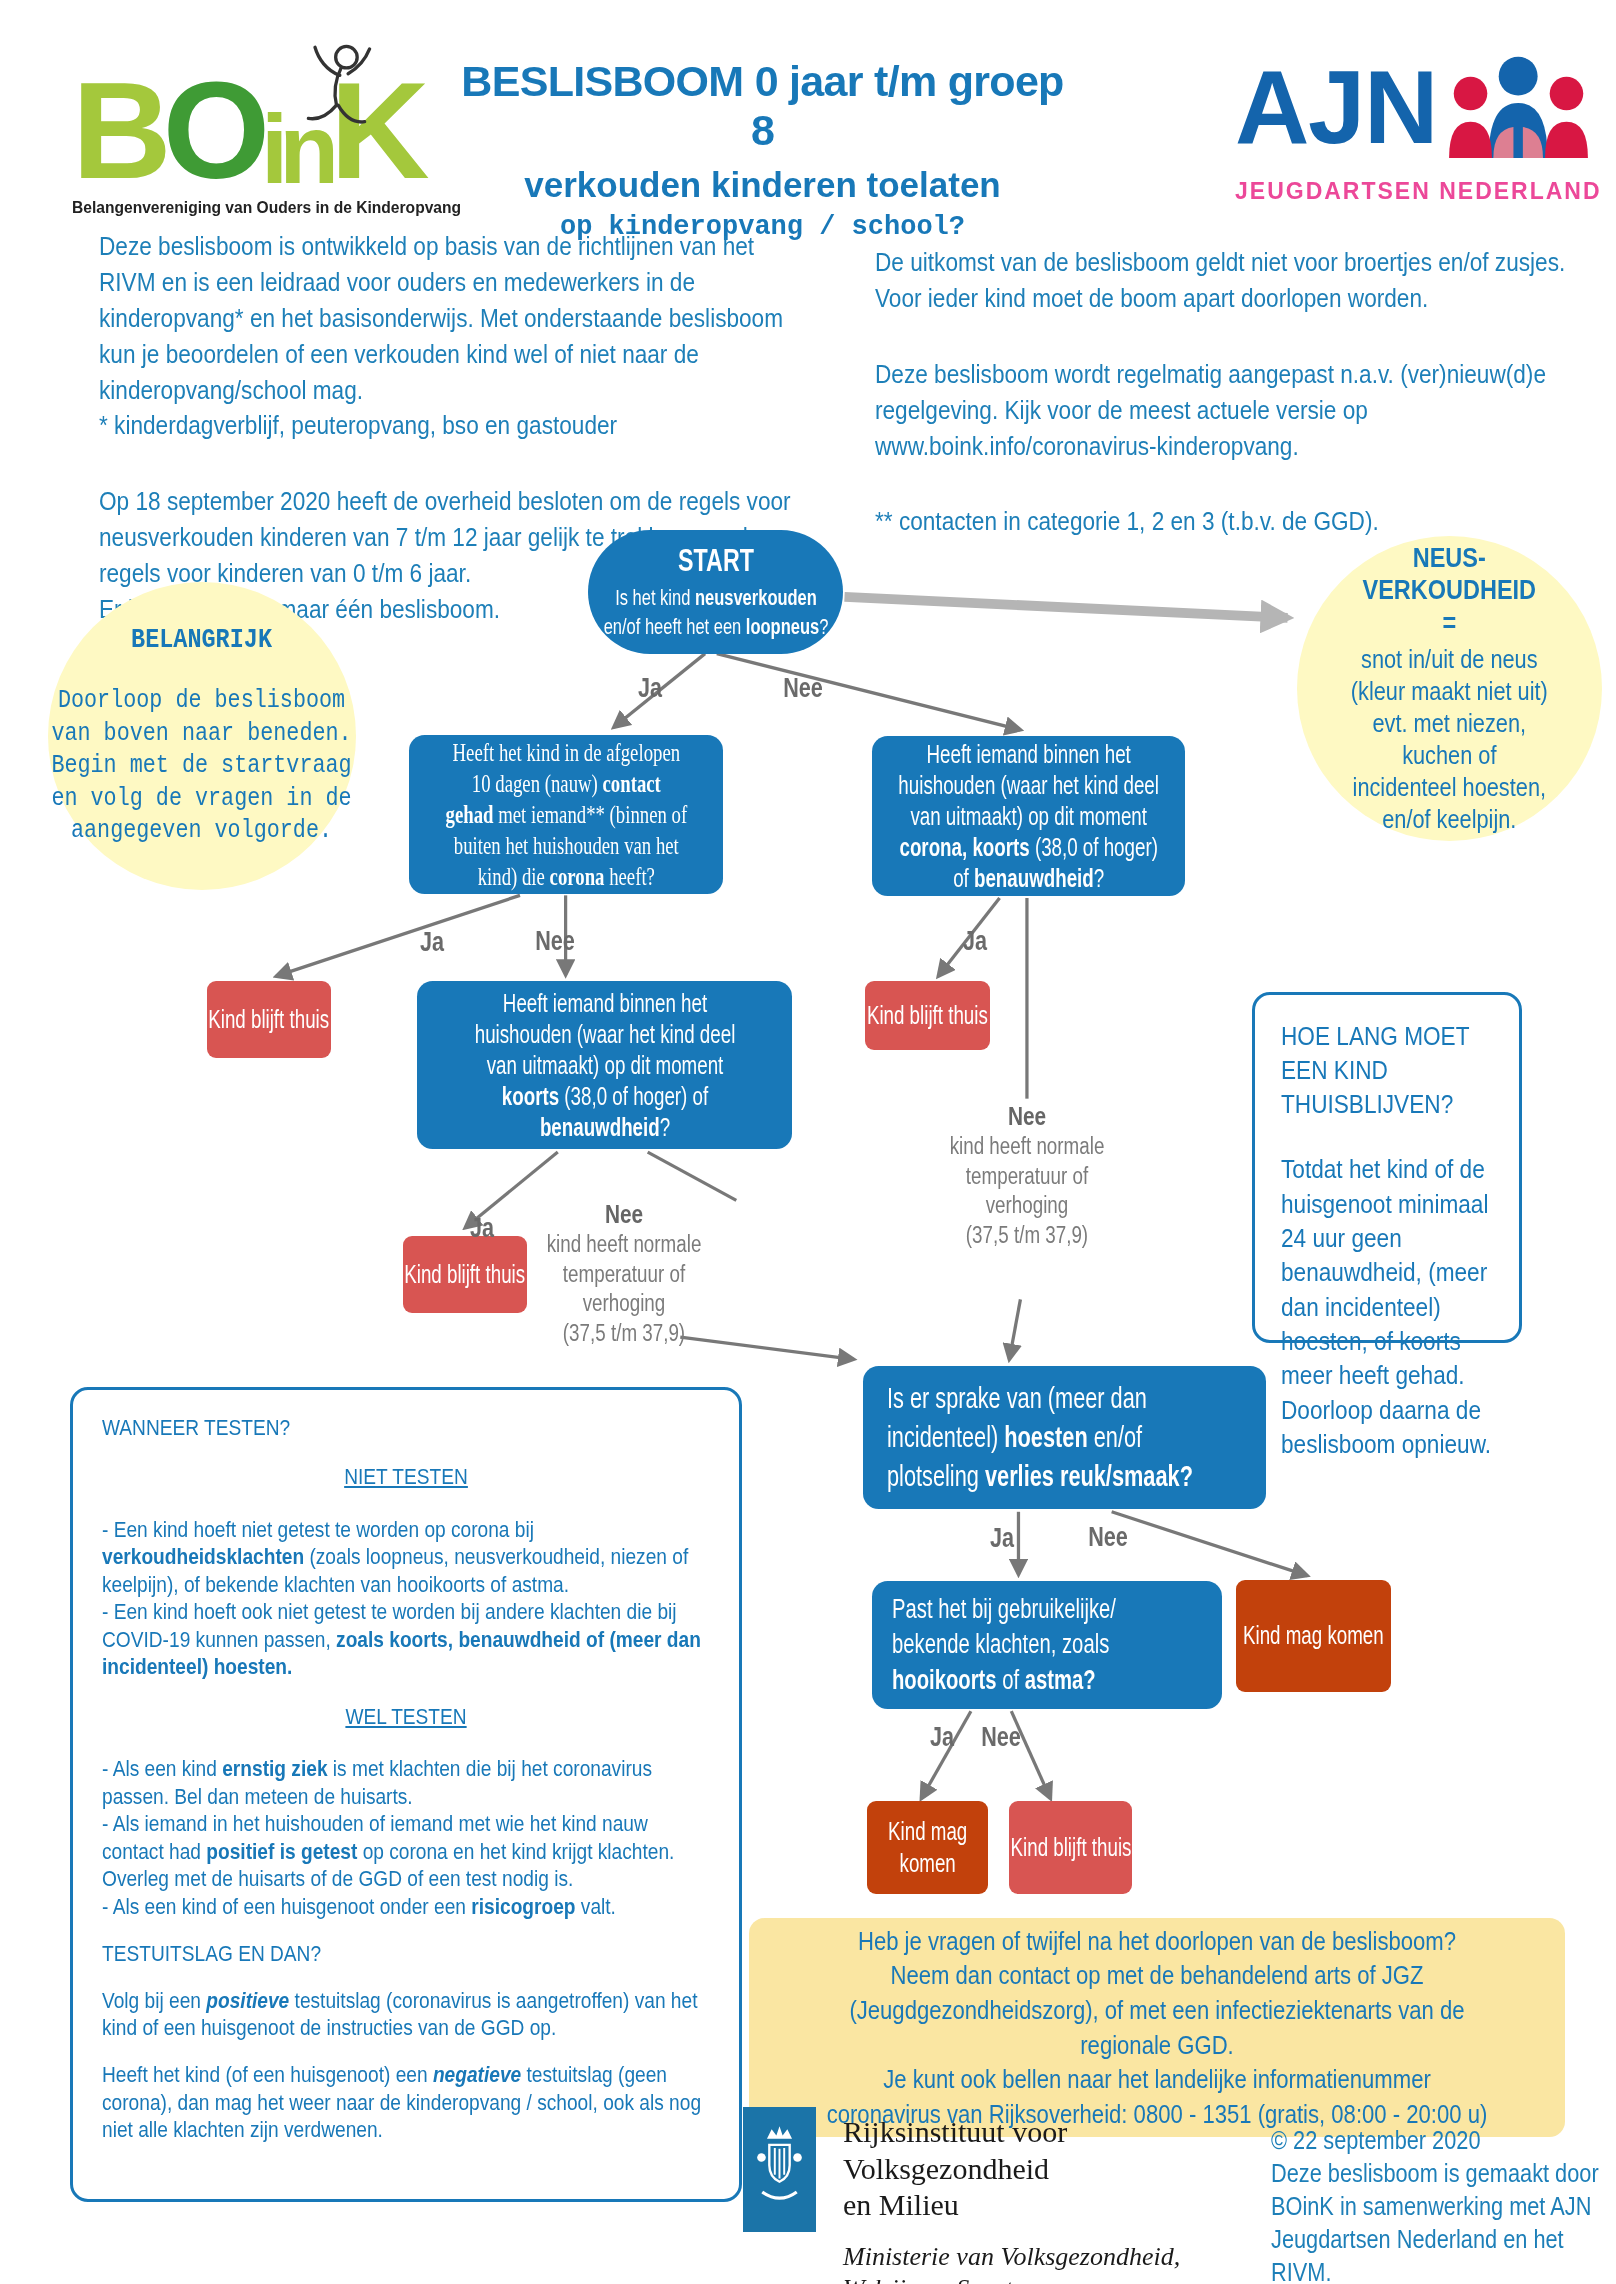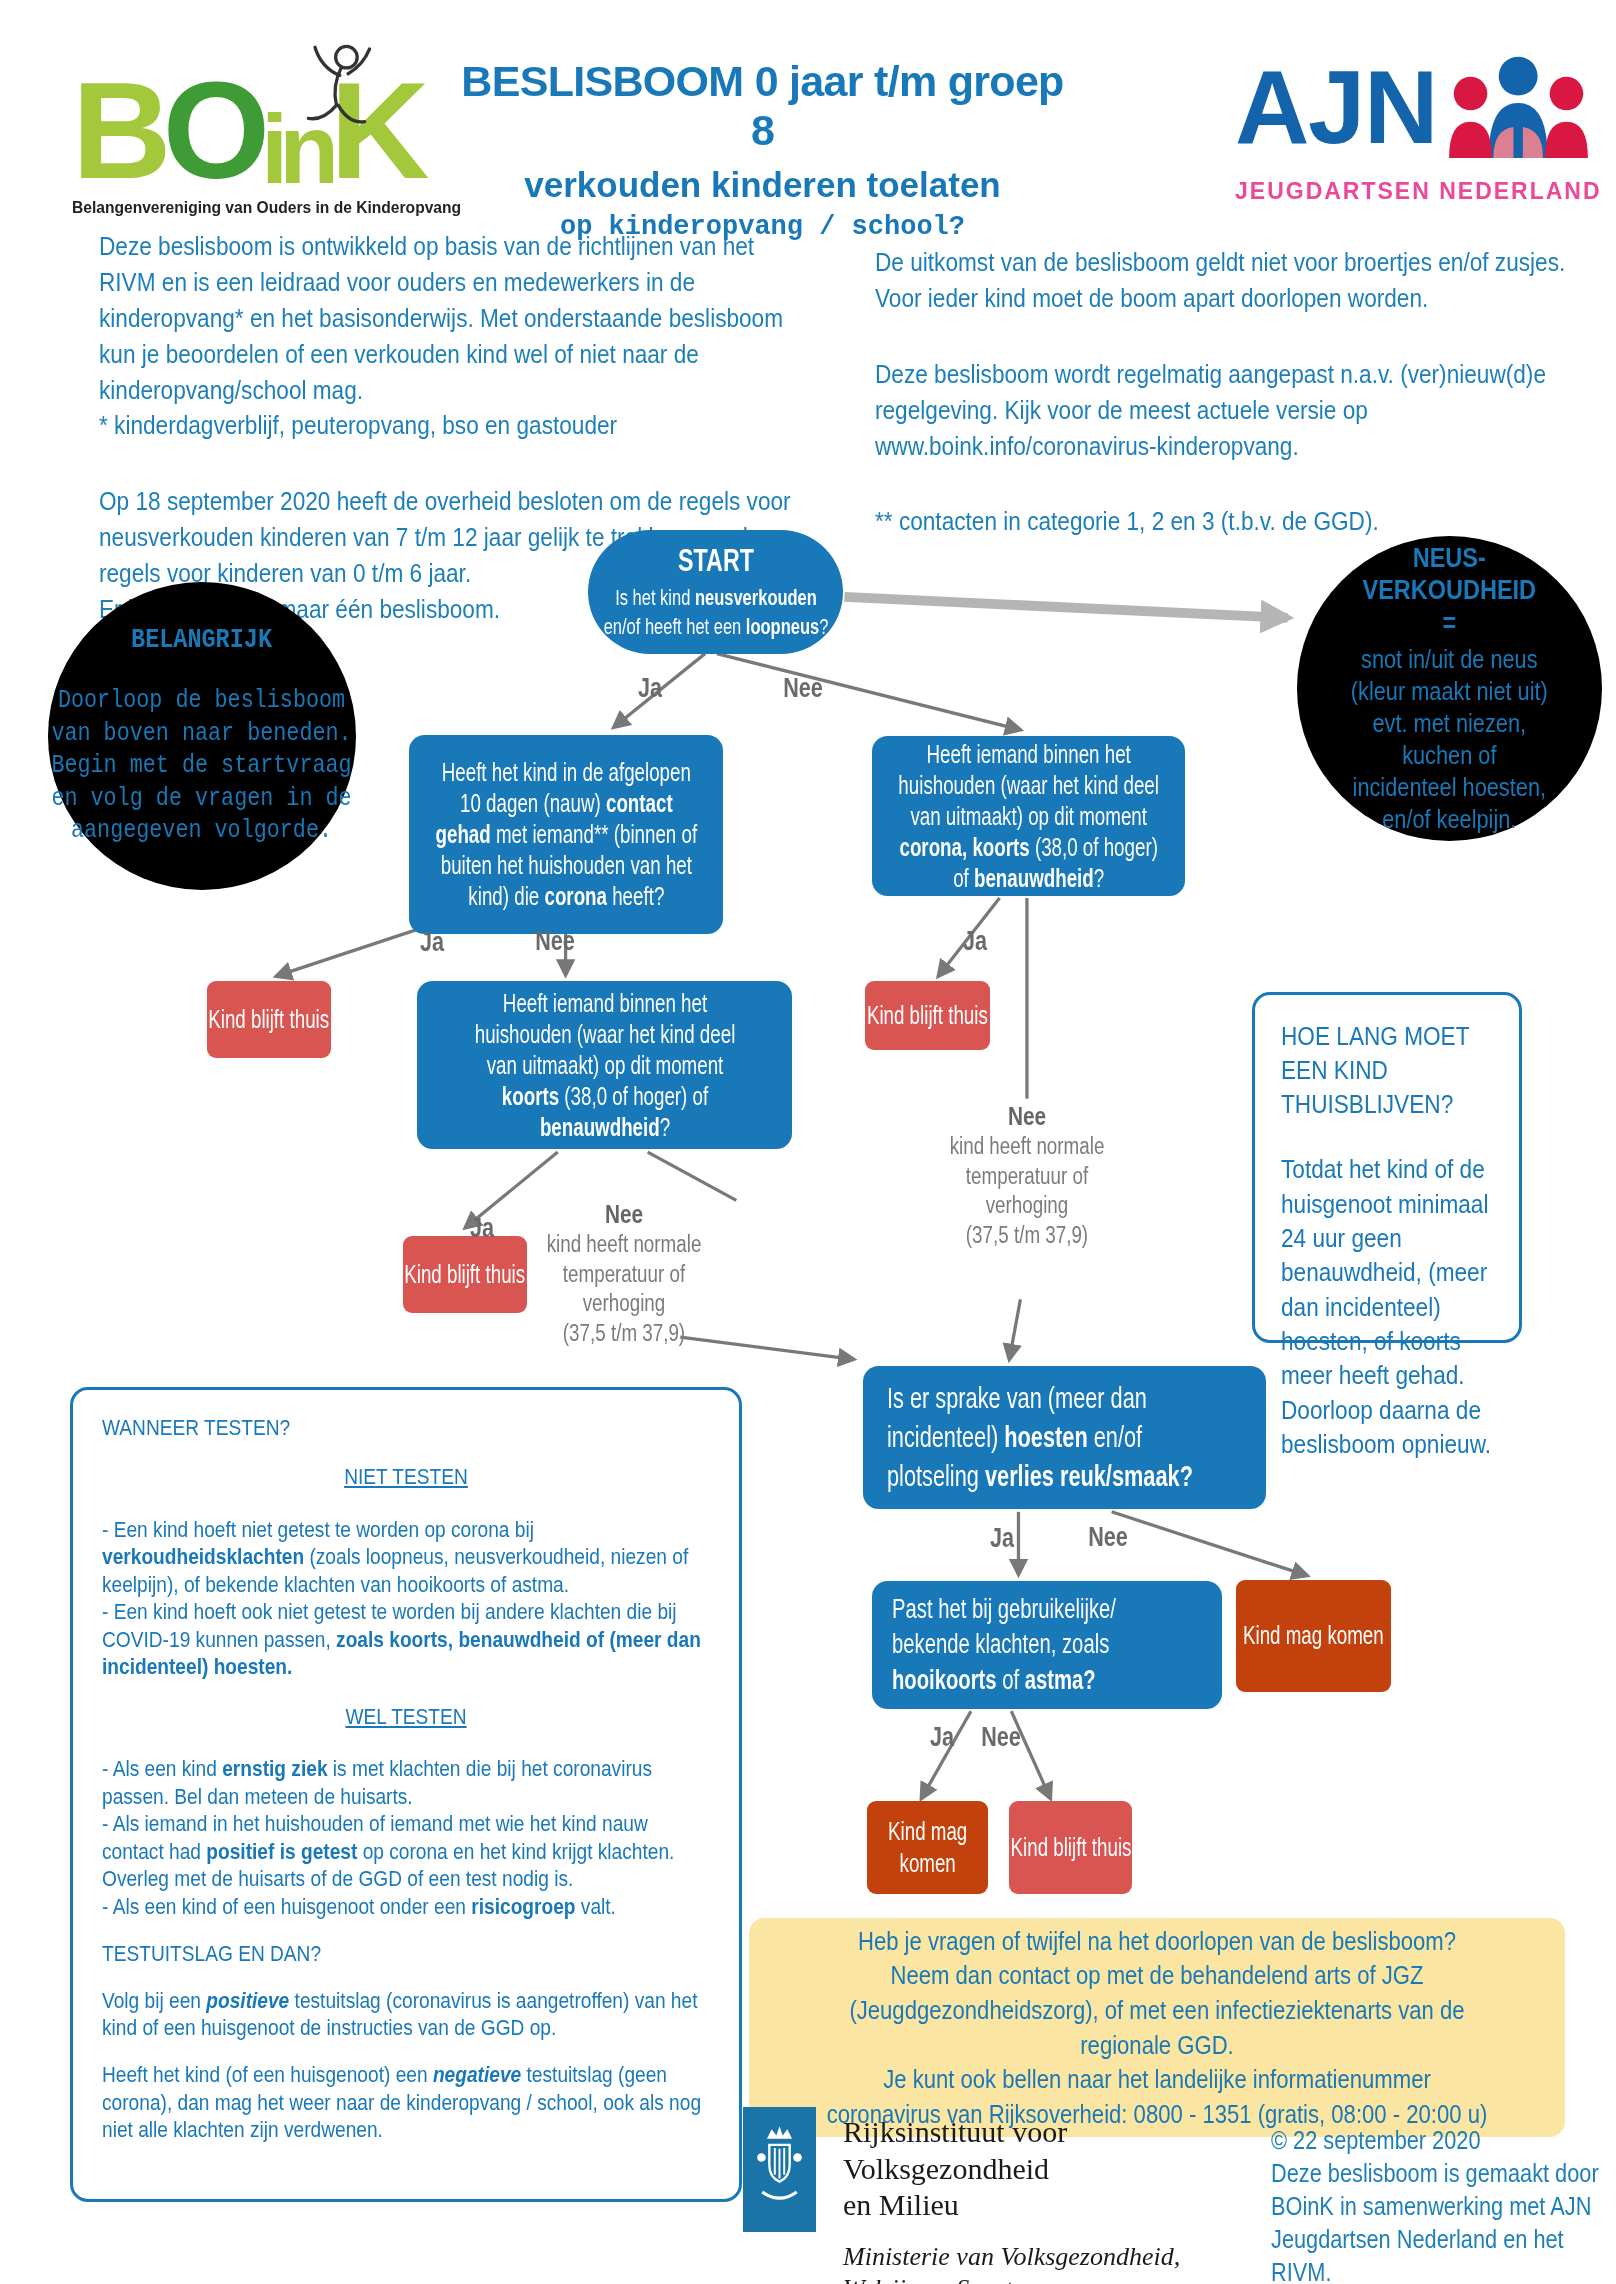--- a/index.html
+++ b/index.html
@@ -50,34 +50,34 @@
         align-items:center;justify-content:center;}
   .node-q{font-size:25px;line-height:1.24;}
   .start-t{font-size:31px;font-weight:bold;margin-bottom:5.2px;}
   .start-q{font-size:22px;line-height:1.3;}
   .leaf-t{font-size:25px;line-height:1.25;}
   .big-q{font-size:29px;line-height:1.34;}
   .past-q{font-size:27px;line-height:1.3;}
   .laligned{align-items:flex-start;}
 
   #start{left:588px;top:530px;width:255px;height:124px;}
-  #q-contact{left:409px;top:735px;width:314px;height:199px;}
+  #q-contact{left:409px;top:735px;width:314px;height:159px;font-family:Liberation Serif, serif;}
   #q-hh-corona{left:872px;top:736px;width:313px;height:160px;}
   #red1{left:207px;top:981px;width:124px;height:77px;}
   #q-hh-koorts{left:417px;top:981px;width:375px;height:168px;}
   #red2{left:865px;top:981px;width:125px;height:69px;}
   #red3{left:403px;top:1236px;width:124px;height:77px;}
   #q-hoesten{left:863px;top:1366px;width:379px;height:143px;padding-left:23.5px;}
   #q-klachten{left:872px;top:1581px;width:330px;height:128px;padding-left:19.5px;}
   #green1{left:1236px;top:1580px;width:155px;height:112px;}
   #green2{left:867px;top:1801px;width:121px;height:93px;}
   #red4{left:1009px;top:1801px;width:123px;height:93px;}
 
   
-  .ycircle{background:#000000;border-radius:50%;display:flex;flex-direction:column;
+  .ycircle{background:#fef9c3;border-radius:50%;display:flex;flex-direction:column;
            align-items:center;justify-content:center;color:#1878b8;}
   #belangrijk{left:48px;top:582px;width:308px;height:308px;font-family:Liberation Mono, monospace;}
   #neus{left:1297px;top:536px;width:305px;height:305px;}
   .yc-t{font-size:27px;font-weight:bold;line-height:1.2;}
   .yc-b{font-size:25px;line-height:1.3;margin-top:29px;}
   .yc-eq{font-size:27px;font-weight:bold;line-height:1.1;margin-top:2.6px;}
   .yc-b2{font-size:25px;line-height:1.28;margin-top:3.9px;}
 
   #infobox{left:749px;top:1918px;width:816px;height:219px;background:#fae6a2;border-radius:15.6px;
            display:flex;flex-direction:column;align-items:center;justify-content:center;color:#1878b8;}

